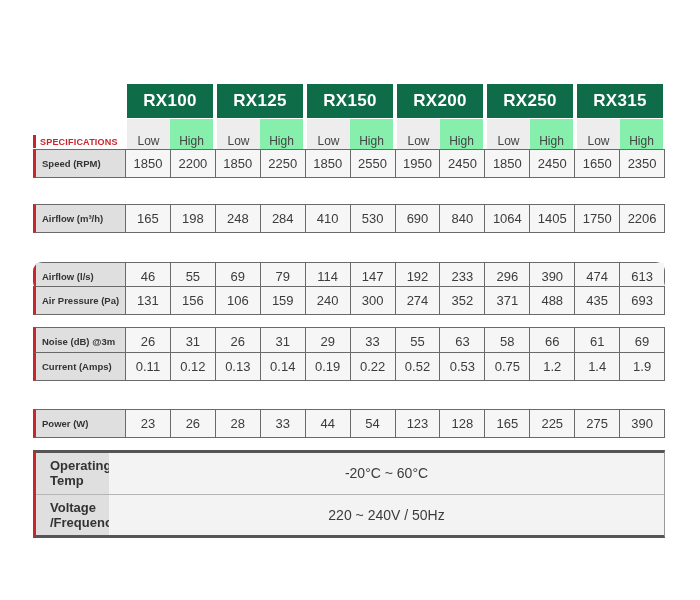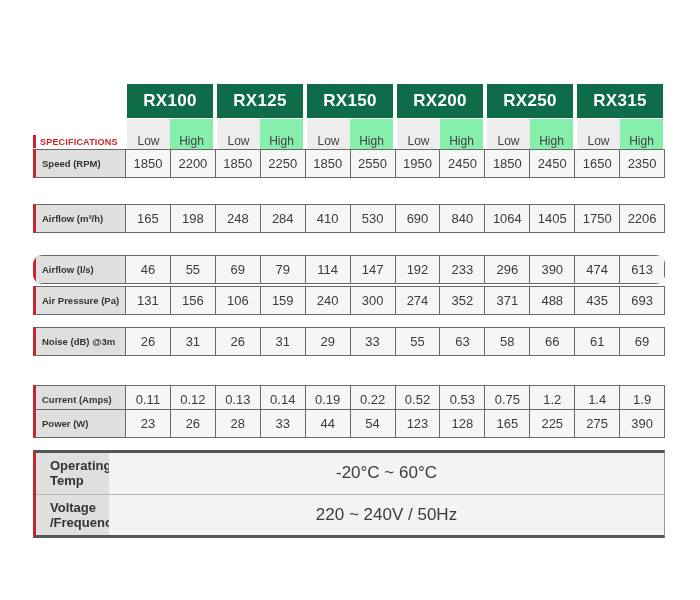--- a/index.html
+++ b/index.html
@@ -59,21 +59,21 @@
     border-left: 3px solid var(--red, #C9252C); border-right: 1px solid #999;
   }
   .footer-row { flex: 1; display: flex; border-bottom: 1px solid #B5B5B5; }
   .footer-row:last-child { border-bottom: none; }
   .footer-label {
     width: 73px; background: #DFDFDF; font-size: 13px; font-weight: bold; color: #333;
     display: flex; align-items: center; padding-left: 14px;
   }
   .footer-value {
     flex: 1; background: #F3F3F3; display: flex; align-items: center; justify-content: center;
-    font-size: 17px; color: #3C3C3C;
+    font-size: 14px; color: #3C3C3C;
   }
 </style>
 </head>
 <body>
 
 <div class="page">
   <div class="model-header-row">
       <div class="model-group">
         <div class="model-green">RX100</div>
       </div>
@@ -148,21 +148,21 @@
         <div class="value-cell">284</div>
         <div class="value-cell">410</div>
         <div class="value-cell">530</div>
         <div class="value-cell">690</div>
         <div class="value-cell">840</div>
         <div class="value-cell">1064</div>
         <div class="value-cell">1405</div>
         <div class="value-cell">1750</div>
         <div class="value-cell">2206</div>
       </div>
-      <div class="spec-row" style="top: 255px; border-radius: 9px;">
+      <div class="spec-row" style="top: 262px; border-radius: 9px;">
         <div class="row-label">Airflow (l/s)</div>
         <div class="value-cell">46</div>
         <div class="value-cell">55</div>
         <div class="value-cell">69</div>
         <div class="value-cell">79</div>
         <div class="value-cell">114</div>
         <div class="value-cell">147</div>
         <div class="value-cell">192</div>
         <div class="value-cell">233</div>
         <div class="value-cell">296</div>
@@ -193,21 +193,21 @@
         <div class="value-cell">31</div>
         <div class="value-cell">29</div>
         <div class="value-cell">33</div>
         <div class="value-cell">55</div>
         <div class="value-cell">63</div>
         <div class="value-cell">58</div>
         <div class="value-cell">66</div>
         <div class="value-cell">61</div>
         <div class="value-cell">69</div>
       </div>
-      <div class="spec-row" style="top: 385px;">
+      <div class="spec-row" style="top: 352px;">
         <div class="row-label">Current (Amps)</div>
         <div class="value-cell">0.11</div>
         <div class="value-cell">0.12</div>
         <div class="value-cell">0.13</div>
         <div class="value-cell">0.14</div>
         <div class="value-cell">0.19</div>
         <div class="value-cell">0.22</div>
         <div class="value-cell">0.52</div>
         <div class="value-cell">0.53</div>
         <div class="value-cell">0.75</div>

